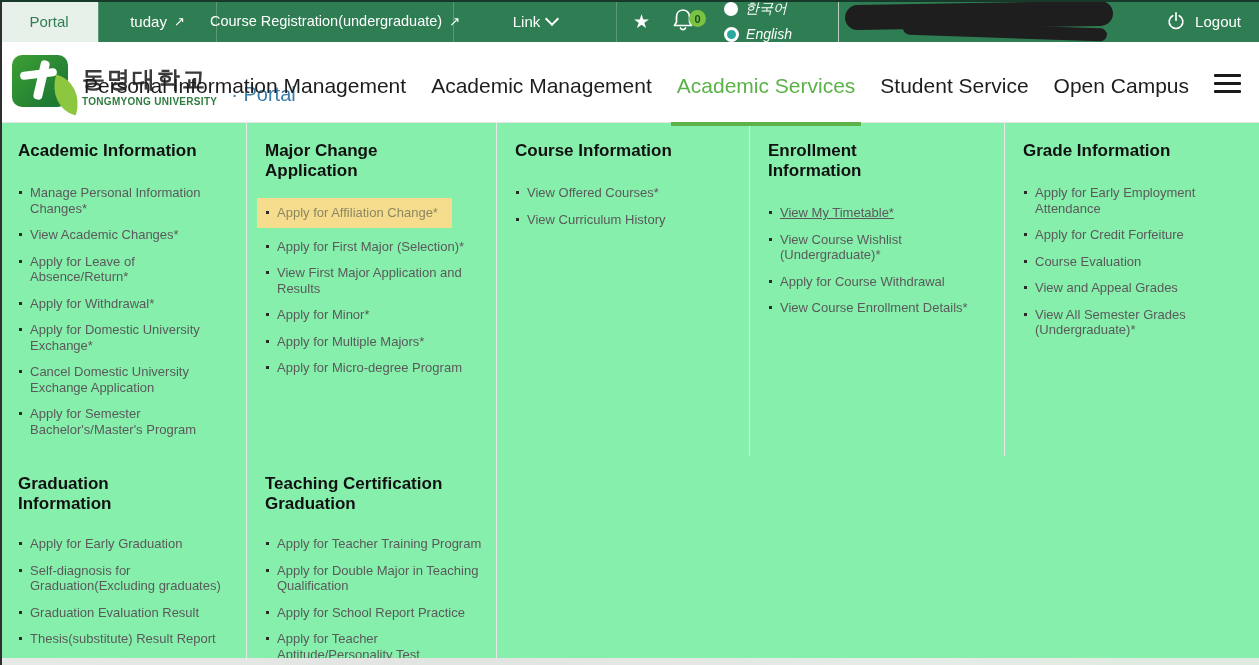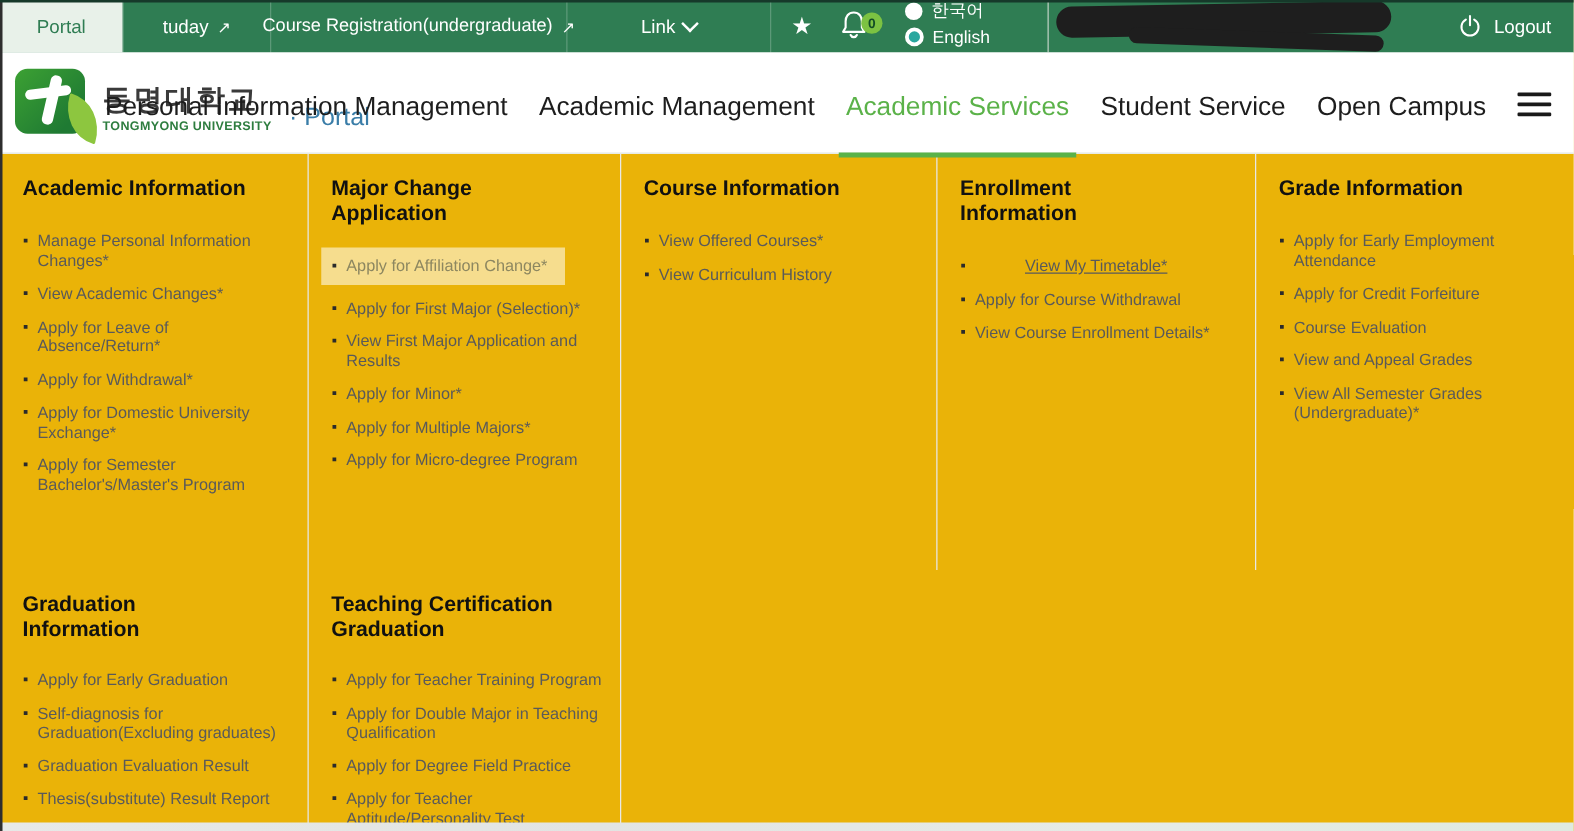--- a/index.html
+++ b/index.html
@@ -19,21 +19,21 @@
   .tab-tuday{width:118px;border-left:1px solid rgba(255,255,255,.22);}
   .tab-course{width:237px;border-left:1px solid rgba(255,255,255,.22);font-size:14.5px;}
   .tab-link{width:164px;border-left:1px solid rgba(255,255,255,.22);border-right:1px solid rgba(255,255,255,.22);}
   .ext-arrow{font-size:13px;line-height:1;}
   .chev{width:8px;height:8px;border-right:2px solid #fff;border-bottom:2px solid #fff;transform:rotate(45deg);margin-top:-4px;}
   .icon-star{align-self:center;margin-left:16px;font-size:19px;cursor:pointer;line-height:1;}
   .bell-wrap{align-self:center;margin-left:22px;position:relative;cursor:pointer;width:24px;height:26px;}
   .badge{position:absolute;right:-10px;top:2px;width:17px;height:17px;border-radius:50%;
     background:#7cc242;color:#124d26;font-size:11px;font-weight:bold;
     display:flex;align-items:center;justify-content:center;}
-  .lang{margin-left:28px;display:flex;flex-direction:column;justify-content:flex-start;gap:3px;font-size:14px;}
+  .lang{margin-left:28px;display:flex;flex-direction:column;justify-content:space-between;gap:3px;font-size:14px;font-style:italic;}
   .lang-row{display:flex;align-items:center;gap:7px;cursor:pointer;}
   .radio{width:14px;height:14px;border-radius:50%;background:#fff;box-sizing:border-box;flex:0 0 auto;}
   .radio.sel{width:15px;height:15px;background:#2aa79f;border:3px solid #fff;}
   .tb-divider{width:1px;background:#bccfc2;margin-left:46px;}
   .redaction{width:272px;height:36px;align-self:center;margin-left:6px;position:relative;}
   .redaction::before{content:'';position:absolute;left:0;top:0;width:268px;height:25px;background:#1e1e1e;border-radius:13px;transform:rotate(-1deg);}
   .redaction::after{content:'';position:absolute;left:58px;bottom:1px;width:204px;height:13px;background:#1e1e1e;border-radius:8px;transform:rotate(2deg);}
   .logout{margin-left:auto;margin-right:18px;display:flex;align-items:center;gap:9px;cursor:pointer;font-size:15px;}
 
   
@@ -48,40 +48,40 @@
   .name-en{font-size:10px;font-weight:bold;color:#2e7d3f;letter-spacing:.3px;margin-top:4px;white-space:nowrap;}
   .portal-suffix{font-size:20px;color:#3a7da8;padding-bottom:1px;white-space:nowrap;}
   .nav{position:absolute;right:70px;top:4px;height:100%;display:flex;align-items:center;gap:25px;font-size:21px;color:#1d1d1d;}
   .nav-item{position:relative;cursor:pointer;white-space:nowrap;}
   .nav-item.active{color:#5bb249;}
   .nav-item.active::after{content:'';position:absolute;left:-6px;right:-6px;bottom:-28px;height:4px;background:#5bb249;}
   .hamburger{position:absolute;right:18px;top:32px;display:flex;flex-direction:column;gap:5px;cursor:pointer;}
   .hamburger span{width:27px;height:3px;background:#1a1a1a;border-radius:1px;}
 
   
-  .menu-row{display:flex;align-items:stretch;background:#eab308;}
+  .menu-row{display:flex;align-items:stretch;background:#86efac;}
   .menu-row1{min-height:333px;}
   .menu-section{box-sizing:border-box;padding:18px 12px 0 18px;border-right:1px solid #e8e8e8;}
   .menu-row1 .menu-section:nth-child(1){width:247px;}
   .menu-row1 .menu-section:nth-child(2){width:250px;}
   .menu-row1 .menu-section:nth-child(3){width:253px;}
   .menu-row1 .menu-section:nth-child(4){width:255px;}
   .menu-row1 .menu-section:nth-child(5){width:254px;border-right:none;}
   .menu-row2 .menu-section{min-height:210px;}
   .menu-row2 .menu-section:nth-child(1){width:247px;}
   .menu-row2 .menu-section:nth-child(2){width:250px;}
   .menu-title{margin:0 0 24px;font-size:17px;line-height:20px;font-weight:bold;color:#111;max-width:185px;}
   .menu-row2 .menu-title{margin-bottom:22px;}
   .menu-list{list-style:none;margin:0;padding:0;}
   .menu-item{position:relative;padding-left:12px;margin-bottom:11px;font-size:13px;line-height:15.5px;color:#5a5a5a;max-width:200px;cursor:pointer;}
   .menu-item::before{content:'';position:absolute;left:1px;top:6px;width:3px;height:3px;background:#2b2b2b;}
   .menu-item.highlight{background:#f6dd8e;color:#8d8760;margin:-7px 0 11px -8px;padding:7px 14px 7px 20px;width:max-content;}
   .menu-item.highlight::before{left:9px;top:13px;}
   .menu-row2 .menu-section:nth-child(2) .menu-item{max-width:225px;}
-  .menu-link.underline{text-decoration:underline;margin-left:40px;}
+  .menu-link.underline{text-decoration:underline;}
 
   .bottom-strip{position:absolute;left:0;right:0;bottom:0;height:7px;z-index:80;
     background:linear-gradient(90deg,#e7e9e7 0%,#e2e4e2 38%,#e6ebe6 70%,#dfeae0 100%);}
 </style>
 </head>
 <body>
 
 <div class="edge-left"></div>
 <div class="edge-top"></div>
 
@@ -168,20 +168,21 @@
 
 <div class="menu-row menu-row1">
     <div class="menu-section">
       <h3 class="menu-title">Academic Information</h3>
       <ul class="menu-list">
         <li class="menu-item"><span class="menu-link">Manage Personal Information Changes*</span></li>
         <li class="menu-item"><span class="menu-link">View Academic Changes*</span></li>
         <li class="menu-item"><span class="menu-link">Apply for Leave of Absence/Return*</span></li>
         <li class="menu-item"><span class="menu-link">Apply for Withdrawal*</span></li>
         <li class="menu-item"><span class="menu-link">Apply for Domestic University Exchange*</span></li>
+        <li class="menu-item"><span class="menu-link">Cancel Domestic University Exchange Application</span></li>
         <li class="menu-item"><span class="menu-link">Apply for Semester Bachelor's/Master's Program</span></li>
       </ul>
     </div>
     <div class="menu-section">
       <h3 class="menu-title">Major Change Application</h3>
       <ul class="menu-list">
         <li class="menu-item highlight"><span class="menu-link">Apply for Affiliation Change*</span></li>
         <li class="menu-item"><span class="menu-link">Apply for First Major (Selection)*</span></li>
         <li class="menu-item"><span class="menu-link">View First Major Application and Results</span></li>
         <li class="menu-item"><span class="menu-link">Apply for Minor*</span></li>
@@ -193,20 +194,21 @@
       <h3 class="menu-title">Course Information</h3>
       <ul class="menu-list">
         <li class="menu-item"><span class="menu-link">View Offered Courses*</span></li>
         <li class="menu-item"><span class="menu-link">View Curriculum History</span></li>
       </ul>
     </div>
     <div class="menu-section">
       <h3 class="menu-title">Enrollment Information</h3>
       <ul class="menu-list">
         <li class="menu-item"><span class="menu-link underline">View My Timetable*</span></li>
+        <li class="menu-item"><span class="menu-link">View Course Wishlist (Undergraduate)*</span></li>
         <li class="menu-item"><span class="menu-link">Apply for Course Withdrawal</span></li>
         <li class="menu-item"><span class="menu-link">View Course Enrollment Details*</span></li>
       </ul>
     </div>
     <div class="menu-section">
       <h3 class="menu-title">Grade Information</h3>
       <ul class="menu-list">
         <li class="menu-item"><span class="menu-link">Apply for Early Employment Attendance</span></li>
         <li class="menu-item"><span class="menu-link">Apply for Credit Forfeiture</span></li>
         <li class="menu-item"><span class="menu-link">Course Evaluation</span></li>
@@ -224,19 +226,19 @@
         <li class="menu-item"><span class="menu-link">Graduation Evaluation Result</span></li>
         <li class="menu-item"><span class="menu-link">Thesis(substitute) Result Report</span></li>
         <li class="menu-item"><span class="menu-link">Apply for Degree Completion Extension</span></li>
       </ul>
     </div>
     <div class="menu-section">
       <h3 class="menu-title">Teaching Certification Graduation</h3>
       <ul class="menu-list">
         <li class="menu-item"><span class="menu-link">Apply for Teacher Training Program</span></li>
         <li class="menu-item"><span class="menu-link">Apply for Double Major in Teaching Qualification</span></li>
-        <li class="menu-item"><span class="menu-link">Apply for Degree Field Practice</span></li>
+        <li class="menu-item"><span class="menu-link">Apply for School Report Practice</span></li>
         <li class="menu-item"><span class="menu-link">Apply for Teacher Aptitude/Personality Test</span></li>
       </ul>
     </div>
   </div>
 
 <div class="bottom-strip"></div>
 
 </body></html>

